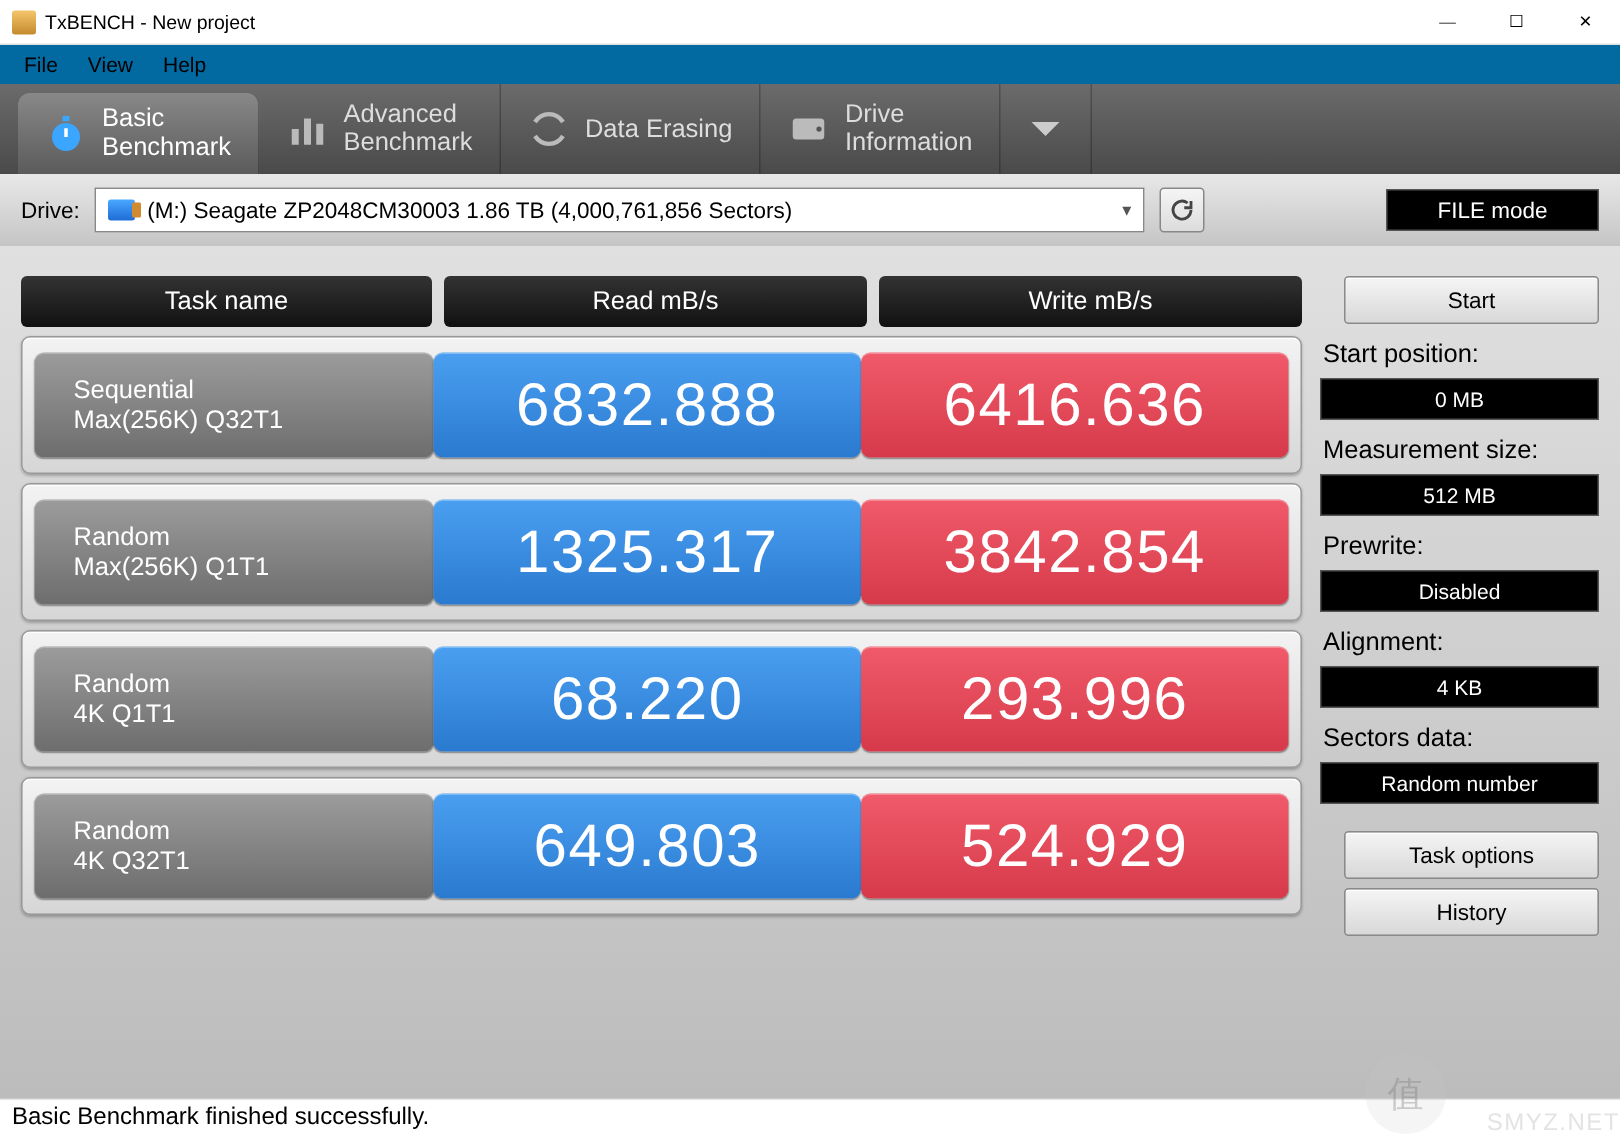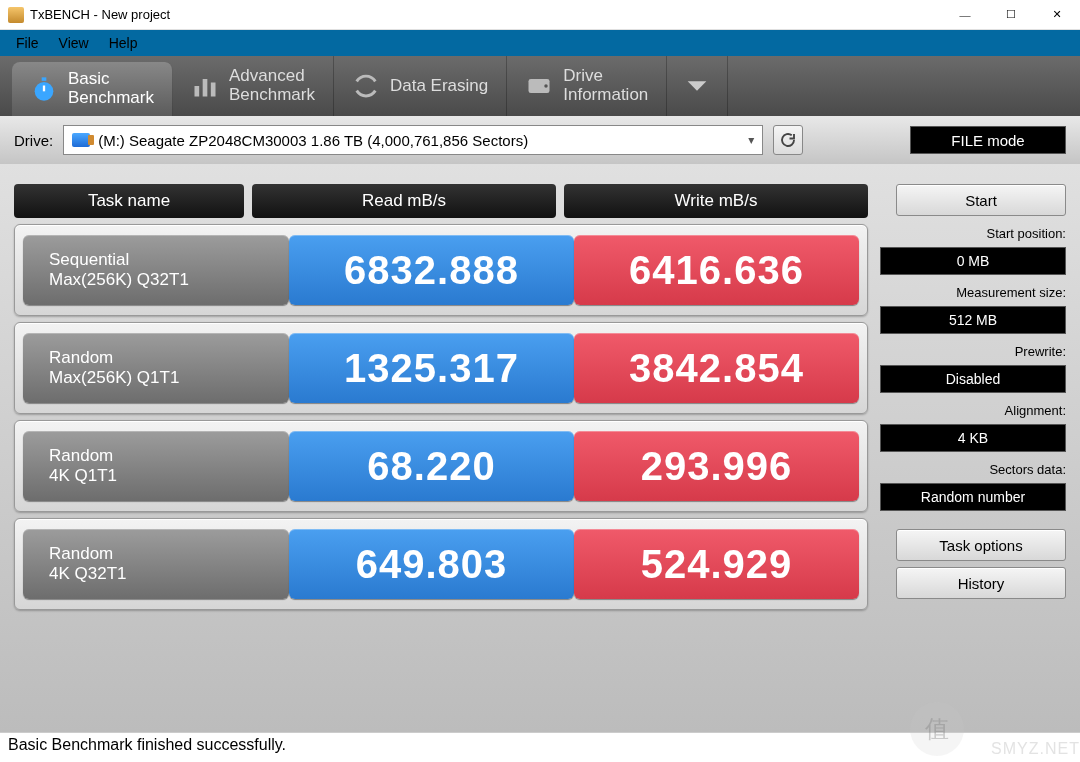--- a/index.html
+++ b/index.html
@@ -16,36 +16,36 @@
   .tab.active { background: linear-gradient(#888,#5b5b5b); border-radius: 8px 8px 0 0; margin-top: 6px; color: #fff; }
   .tab svg { width: 28px; height: 28px; }
   .tab .lines span { display: block; line-height: 1.1; }
   .tab.more { padding: 0 16px; }
   .drivebar { height: 48px; background: linear-gradient(#e8e8e8,#c5c5c5); display: flex; align-items: center; padding: 0 14px; gap: 10px; font-size: 15px; }
   .drivesel { flex: 1; height: 30px; background: #fff; border: 1px solid #888; display: flex; align-items: center; padding: 0 8px; gap: 8px; font-size: 15px; max-width: 700px; }
   .drivesel .dicon { width: 18px; height: 14px; background: linear-gradient(#4aa8ff,#1e6bd6); border-radius: 2px; position: relative; }
   .drivesel .dicon::after{content:"";position:absolute;right:-4px;top:2px;width:6px;height:10px;background:#d08a30;border-radius:1px;}
   .drivesel .chev { margin-left: auto; font-size: 12px; color: #555; }
   .refreshbtn { width: 30px; height: 30px; border: 1px solid #888; background: linear-gradient(#f5f5f5,#dcdcdc); display:flex;align-items:center;justify-content:center; border-radius:3px; }
-  .filemode { width: 156px; height: 28px; background: #000; color: #fff; font-size: 15px; display:flex;align-items:center;justify-content:center; border:1px solid #555; margin-left:auto; }
+  .filemode { width: 142px; height: 28px; background: #000; color: #fff; font-size: 15px; display:flex;align-items:center;justify-content:center; border:1px solid #555; margin-left:auto; }
   .content { flex: 1; background: linear-gradient(#e0e0e0,#bcbcbc); display: flex; padding: 20px 14px 8px 14px; gap: 12px; }
   .results { flex: 1; display: flex; flex-direction: column; gap: 6px; }
   .hdr { display: flex; gap: 8px; height: 34px; }
   .hdr div { background: linear-gradient(#333,#111); color: #fff; font-size: 17px; display:flex;align-items:center;justify-content:center; border-radius: 4px; }
-  .hdr .c1 { width: 230px; }
+  .hdr .c1 { width: 274px; }
   .hdr .c2, .hdr .c3 { flex: 1; }
   .block { background: linear-gradient(#f3f3f3,#d6d6d6); border: 1px solid #999; border-radius: 6px; padding: 10px 8px; display:flex; gap:0; box-shadow: inset 0 1px 0 #fff, 0 1px 2px rgba(0,0,0,.25); }
   .tname { width: 266px; background: linear-gradient(#9c9c9c,#6d6d6d); border-radius: 6px; color:#fff; font-size:17px; display:flex; flex-direction:column; justify-content:center; padding-left:26px; line-height:1.2; box-shadow: inset 0 1px 0 rgba(255,255,255,.25), 0 1px 1px rgba(0,0,0,.4); }
-  .val { flex:1; border-radius:6px; display:flex; align-items:center; justify-content:center; color:#fff; font-size:40px; font-weight:700; letter-spacing:1px; box-shadow: inset 0 1px 0 rgba(255,255,255,.3), 0 1px 1px rgba(0,0,0,.4); font-family: "Arial", sans-serif; }
+  .val { flex:1; border-radius:6px; display:flex; align-items:center; justify-content:center; color:#fff; font-size:40px; font-weight:400; letter-spacing:1px; box-shadow: inset 0 1px 0 rgba(255,255,255,.3), 0 1px 1px rgba(0,0,0,.4); font-family: "Arial", sans-serif; }
   .val.read { background: linear-gradient(#4a9ff0,#2a7ad0); }
   .val.write { background: linear-gradient(#f05a6a,#d63a4a); }
   .block { height: 92px; }
   .side { width: 186px; display:flex; flex-direction:column; gap: 6px; }
   .sidebtn { height: 32px; background: linear-gradient(#f5f5f5,#d8d8d8); border:1px solid #8a8a8a; border-radius:3px; font-size:15px; display:flex;align-items:center;justify-content:center; box-shadow: inset 0 1px 0 #fff; margin-left: 16px; }
-  .sidelabel { font-size:13px; color:#000; margin-top:4px; padding-left:2px;text-align:right; }
+  .sidelabel { font-size:17px; color:#000; margin-top:4px; padding-left:2px; }
   .sideval { height: 28px; background:#000; color:#fff; font-size:14px; display:flex;align-items:center;justify-content:center; border:1px solid #555; }
   .status { height: 30px; background:#fff; border-top:1px solid #ccc; font-size:16px; padding: 3px 8px; }
   .watermark { position:absolute; right:0; bottom:4px; color:rgba(200,200,200,.5); font-size:16px; letter-spacing:1px; pointer-events:none; }
   .wmcircle { position:absolute; right:116px; bottom:6px; width:54px; height:54px; border-radius:50%; background:rgba(200,200,200,.18); color:rgba(120,120,120,.35); font-size:24px; display:flex;align-items:center;justify-content:center; pointer-events:none; }
 </style>
 </head>
 <body>
 
 <div class="window" style="position:relative;">
   <div class="titlebar">

